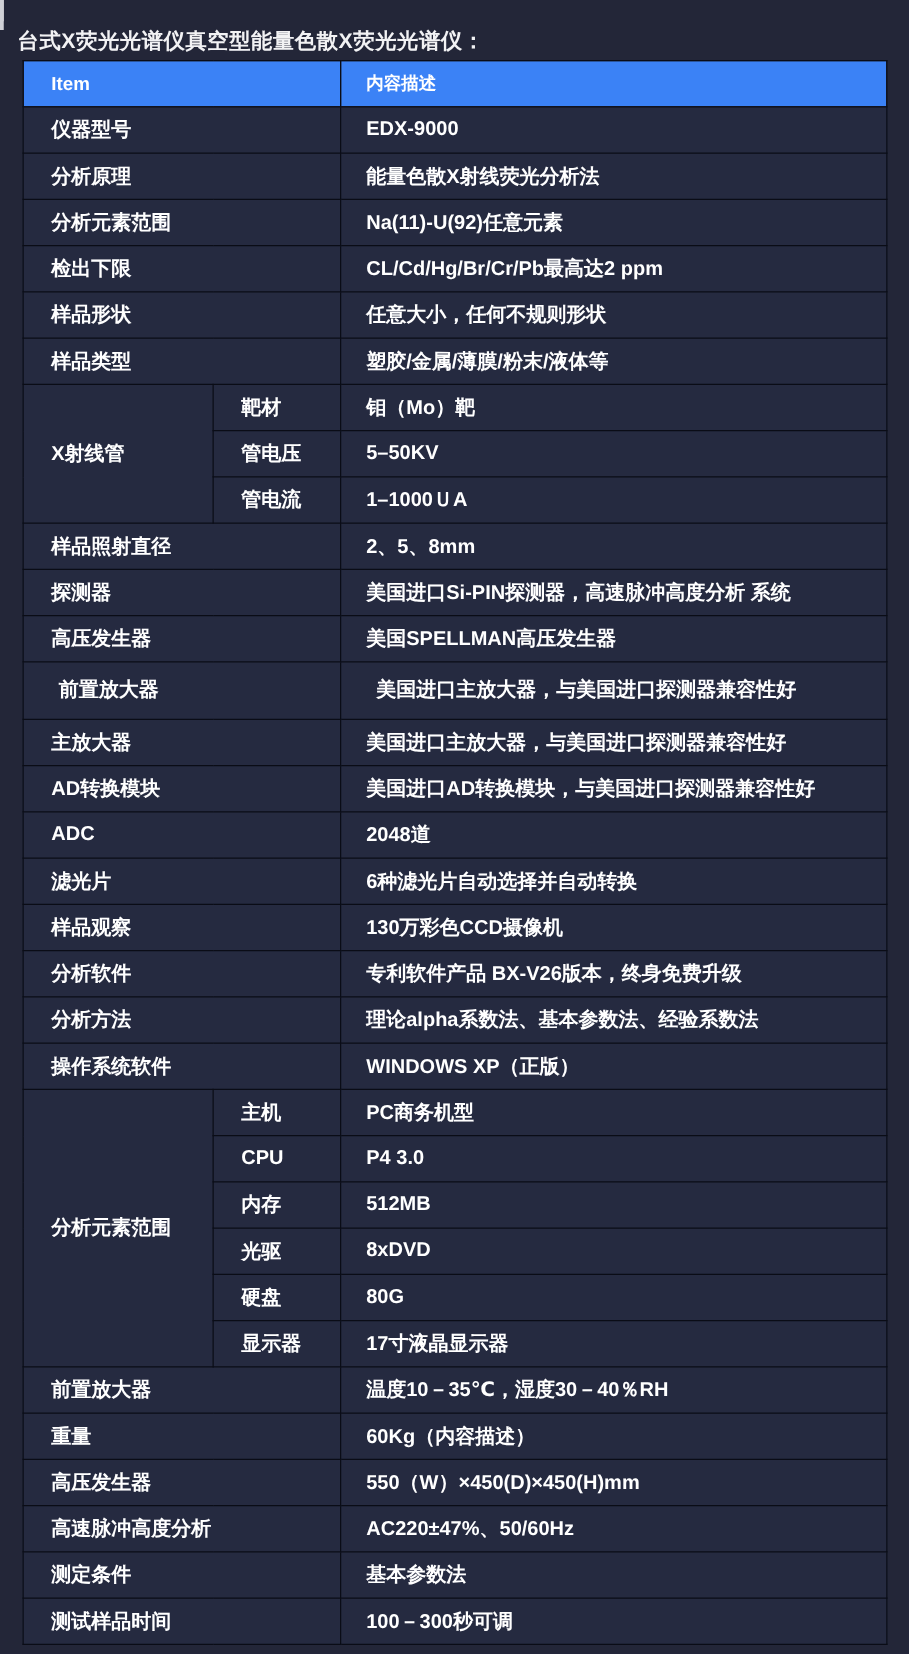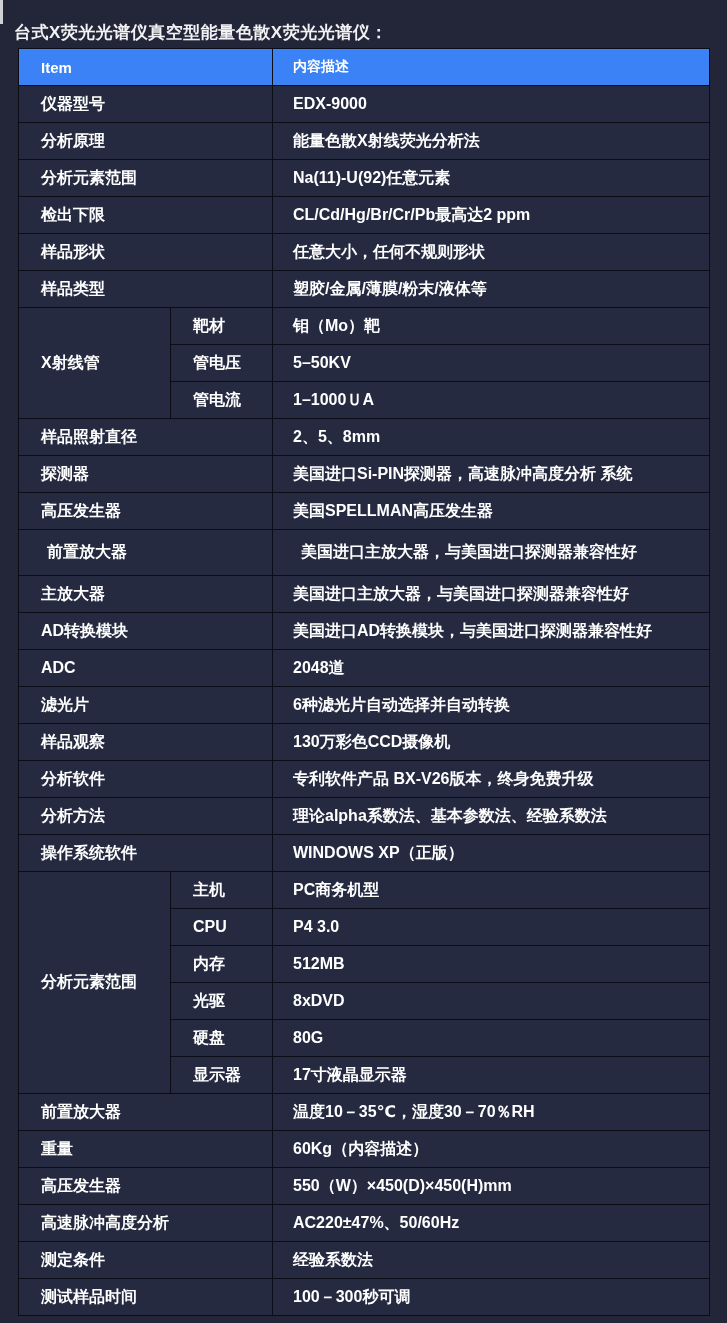--- a/index.html
+++ b/index.html
@@ -168,37 +168,37 @@
         <tr>
           <td class="sublabel">硬盘</td>
           <td class="value">80G</td>
         </tr>
         <tr>
           <td class="sublabel">显示器</td>
           <td class="value">17寸液晶显示器</td>
         </tr>
         <tr>
           <td class="label" colspan="2">前置放大器</td>
-          <td class="value">温度10－35℃，湿度30－70％RH</td>
+          <td class="value">温度10－35℃，湿度30－40％RH</td>
         </tr>
         <tr>
           <td class="label" colspan="2">重量</td>
           <td class="value">60Kg（内容描述）</td>
         </tr>
         <tr>
           <td class="label" colspan="2">高压发生器</td>
           <td class="value">550（W）×450(D)×450(H)mm</td>
         </tr>
         <tr>
           <td class="label" colspan="2">高速脉冲高度分析</td>
           <td class="value">AC220±47%、50/60Hz</td>
         </tr>
         <tr>
           <td class="label" colspan="2">测定条件</td>
-          <td class="value">经验系数法</td>
+          <td class="value">基本参数法</td>
         </tr>
         <tr>
           <td class="label" colspan="2">测试样品时间</td>
           <td class="value">100－300秒可调</td>
         </tr>
       </tbody>
   </table>
 
   <div class="mark mark-left"></div>
   <div class="mark mark-mid"></div>

